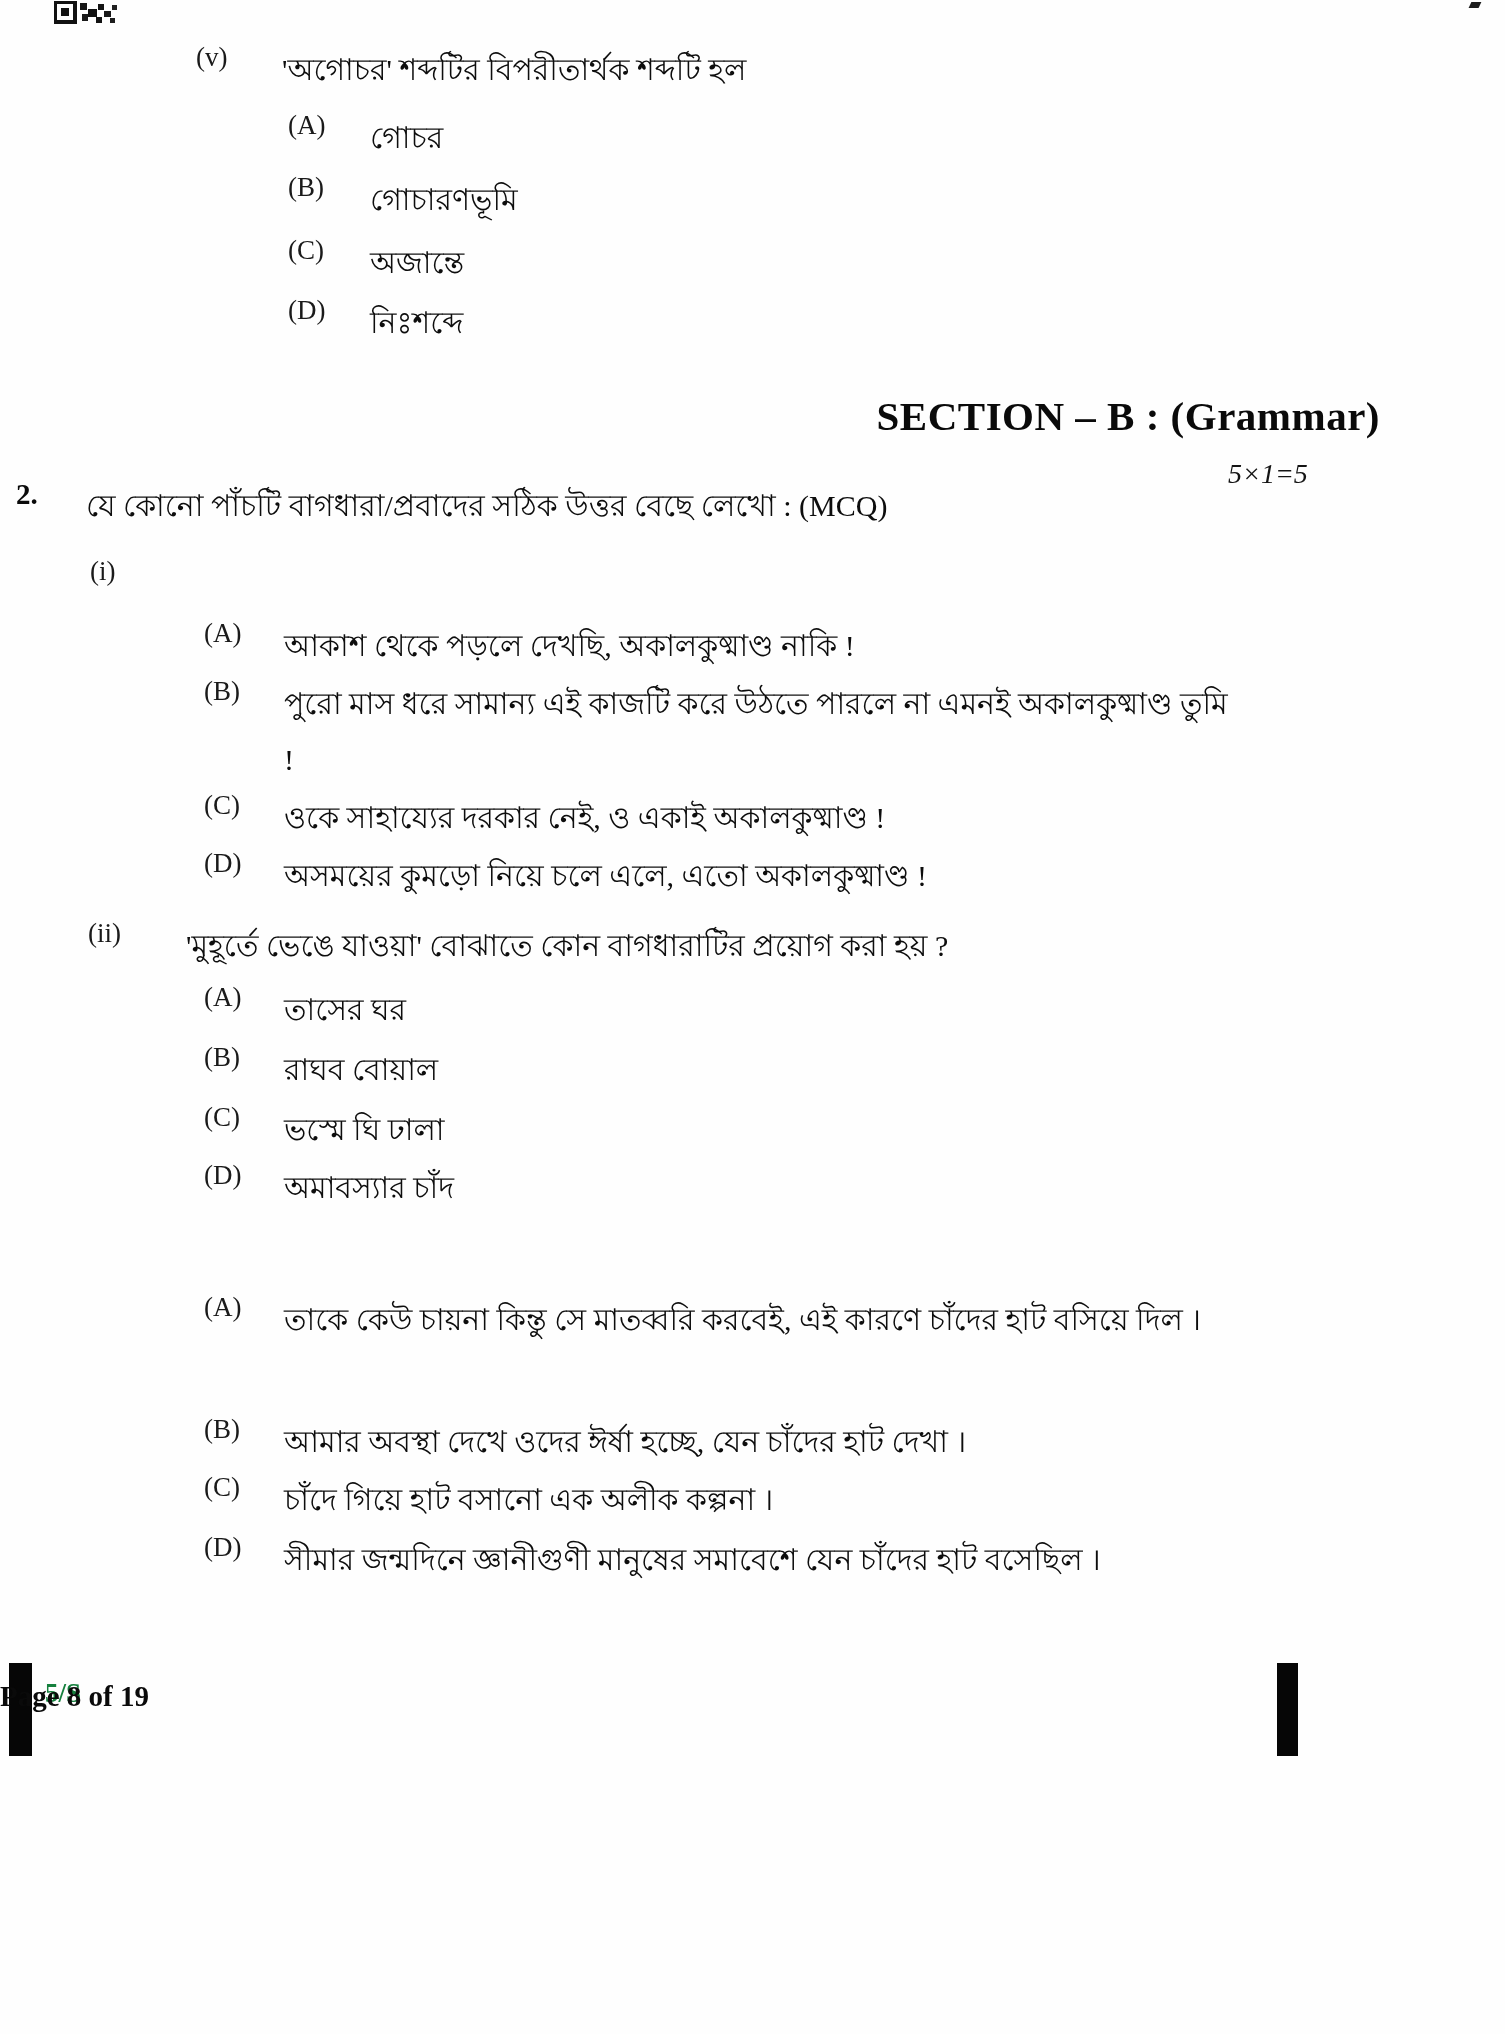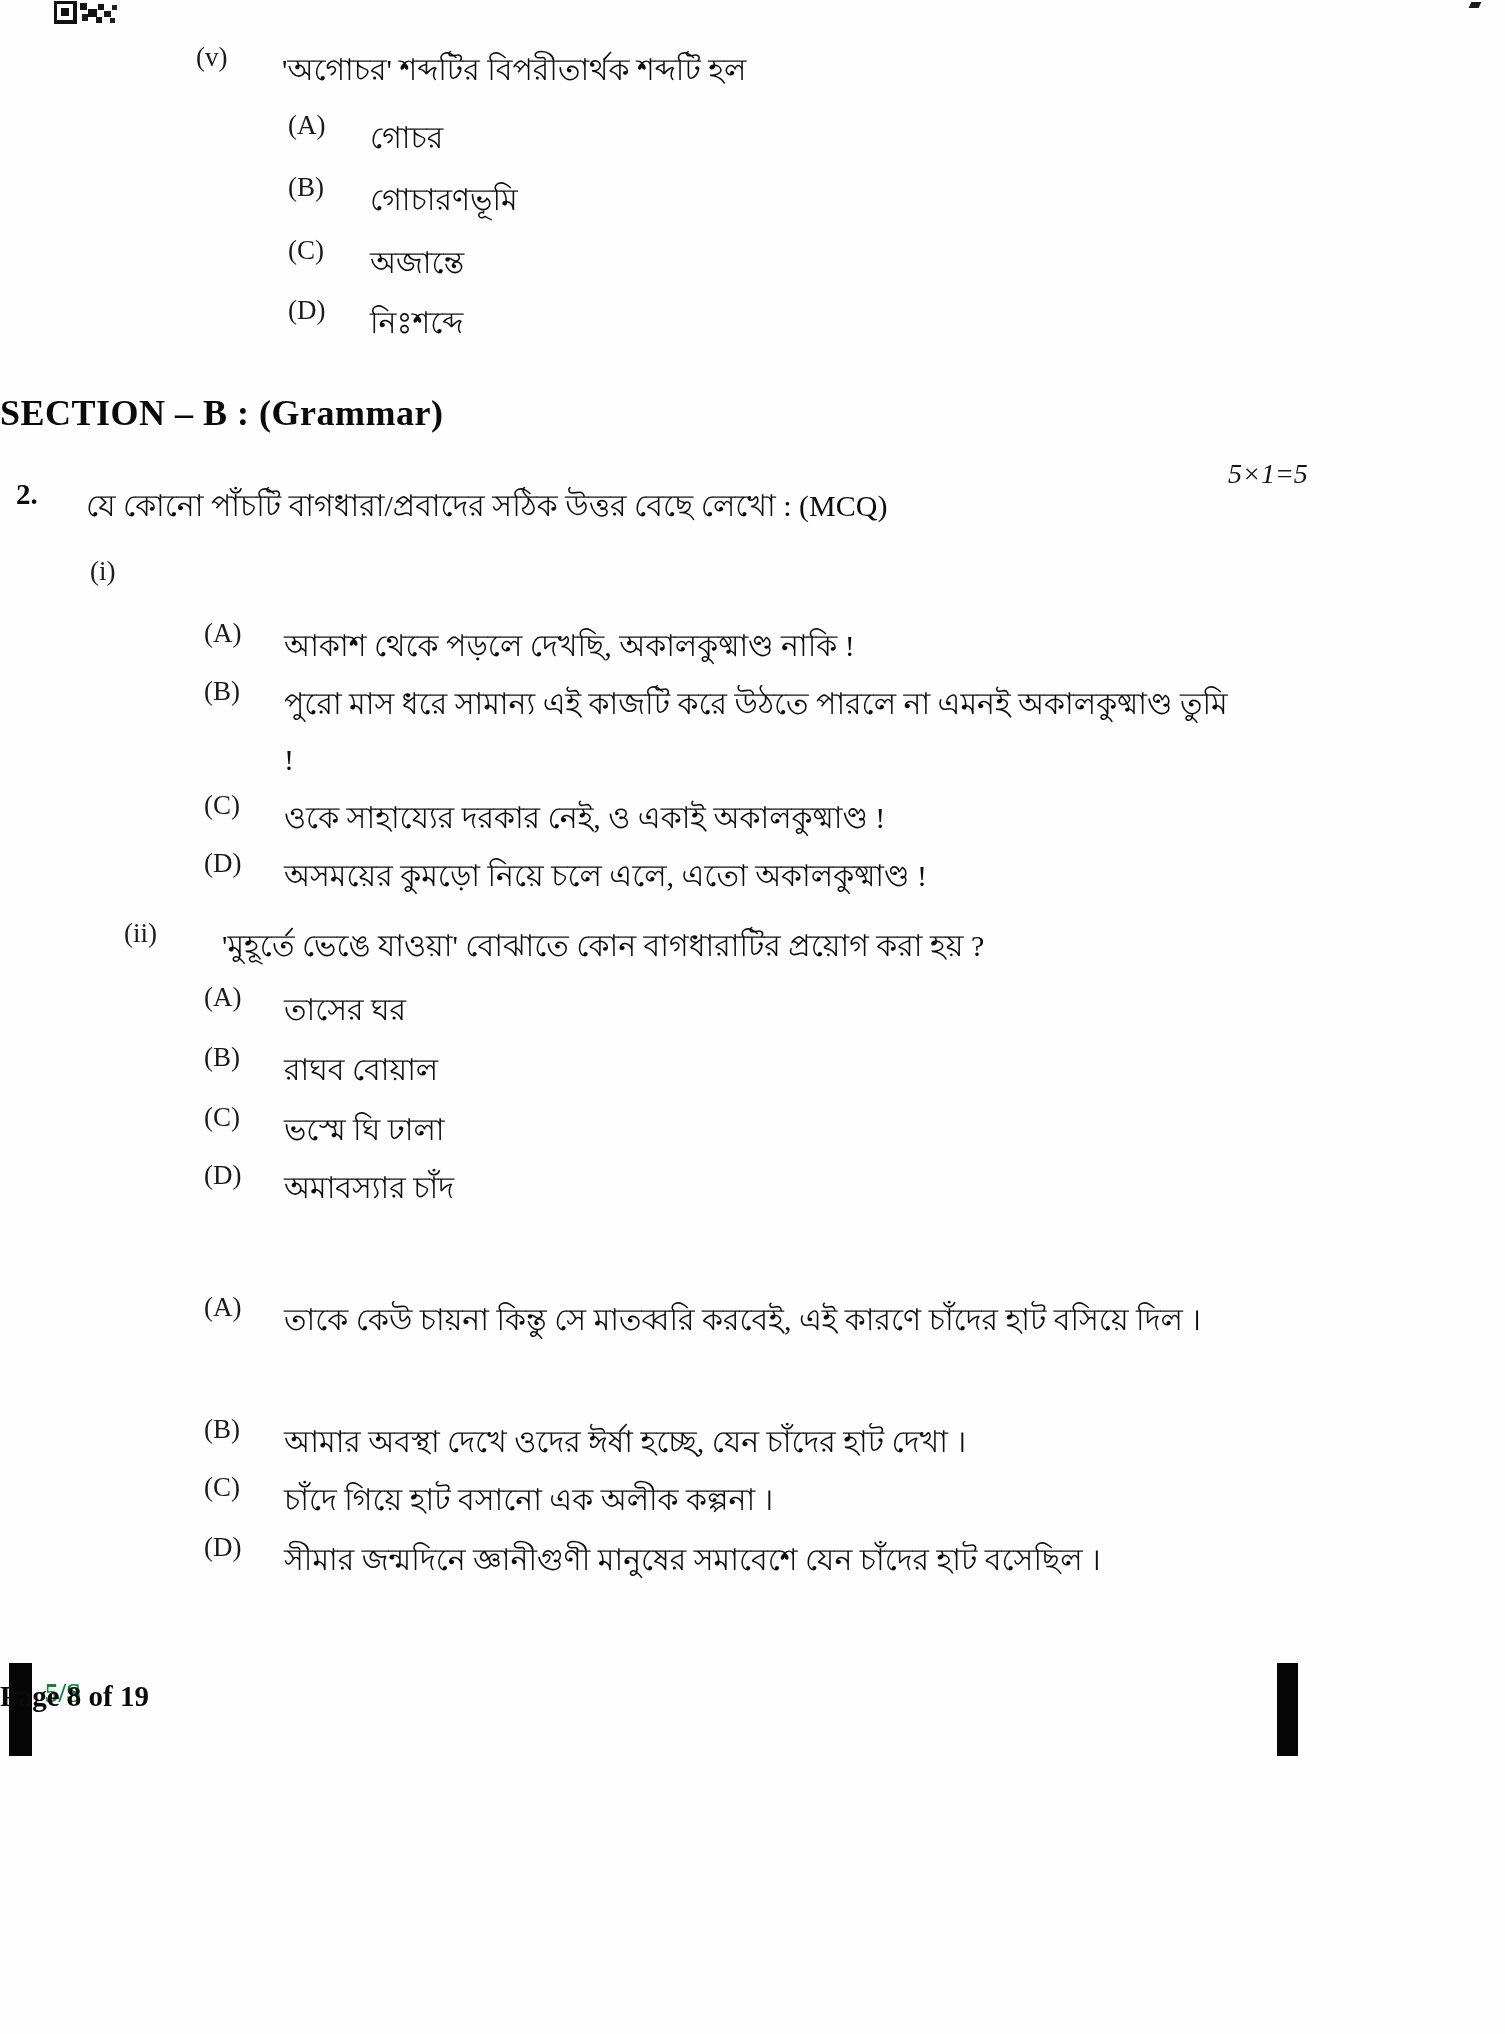--- a/index.html
+++ b/index.html
@@ -13,22 +13,22 @@
     overflow:hidden;
   }
   .abs { position:absolute; }
   .bn { font-size:30px; line-height:56px; color:#0d0d0d; }
   .qrow { display:flex; align-items:flex-start; }
   .qnum { font-size:27px; color:#1a1a1a; flex:0 0 auto; }
   .optlabel { font-size:27px; color:#1a1a1a; flex:0 0 auto; }
   .opttext { max-width:980px; }
   .qtext { max-width:1150px; }
   .section-header {
-    width:1380px; text-align:left;
-    font-weight:bold; font-size:36px; letter-spacing:0.5px;
+    width:1380px; text-align:right;
+    font-weight:bold; font-size:41px; letter-spacing:0.5px;
     color:#0a0a0a;
   }
   .marks { font-style:italic; font-size:28px; color:#141414; }
   .q2num { font-weight:bold; font-size:29px; color:#0a0a0a; }
   .footer-code { font-weight:bold; font-size:27px; color:#15803d; }
   .footer-page { width:1380px; font-weight:bold; font-size:29px; color:#0a0a0a; }
   .bar { background:#060606; }
   .ink-mark { background:#1c1c1c; }
 </style>
 </head>
@@ -94,21 +94,21 @@
   <div class="abs qrow" style="left:204px; top:790px;">
     <span class="optlabel" style="width:80px;">(C)</span>
     <span class="bn opttext">ওকে সাহায্যের দরকার নেই, ও একাই অকালকুষ্মাণ্ড !</span>
   </div>
   <div class="abs qrow" style="left:204px; top:848px;">
     <span class="optlabel" style="width:80px;">(D)</span>
     <span class="bn opttext">অসময়ের কুমড়ো নিয়ে চলে এলে, এতো অকালকুষ্মাণ্ড !</span>
   </div>
 
   <div class="abs qrow" style="left:88px; top:918px;">
-    <span class="qnum" style="width:98px;margin-left:36px;">(ii)</span>
+    <span class="qnum" style="width:98px;">(ii)</span>
     <span class="bn qtext">'মুহূর্তে ভেঙে যাওয়া' বোঝাতে কোন বাগধারাটির প্রয়োগ করা হয় ?</span>
   </div>
   <div class="abs qrow" style="left:204px; top:982px;">
     <span class="optlabel" style="width:80px;">(A)</span>
     <span class="bn opttext">তাসের ঘর</span>
   </div>
   <div class="abs qrow" style="left:204px; top:1042px;">
     <span class="optlabel" style="width:80px;">(B)</span>
     <span class="bn opttext">রাঘব বোয়াল</span>
   </div>

